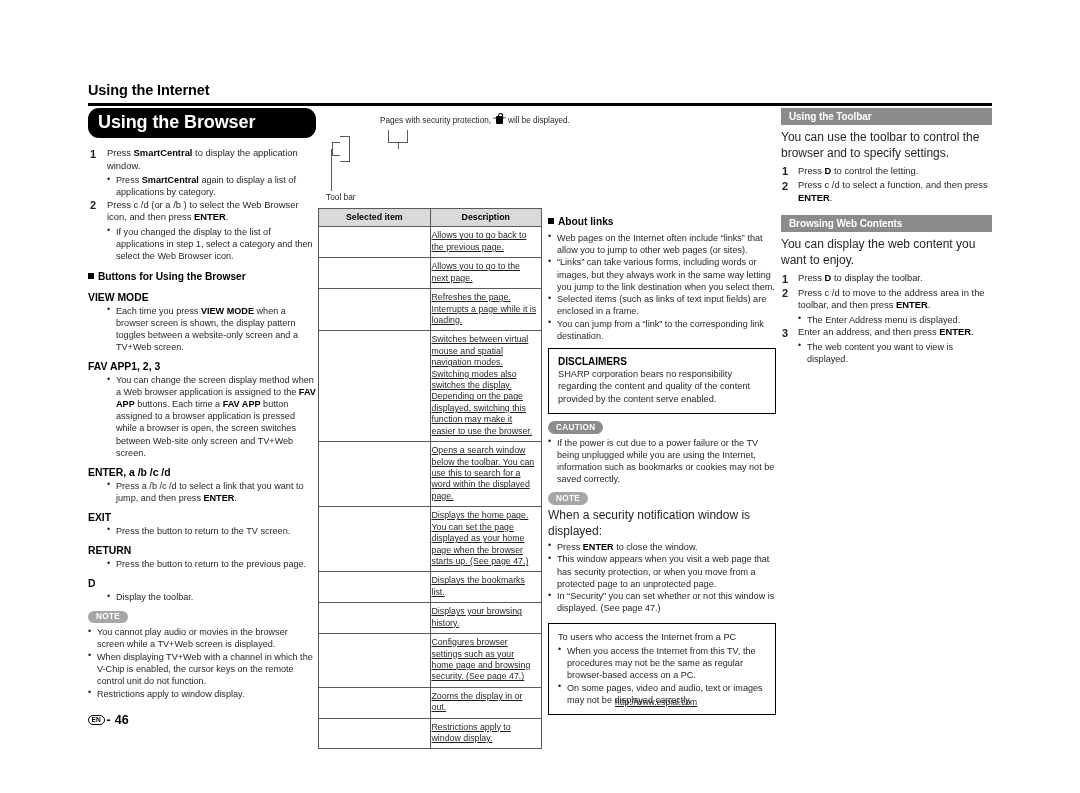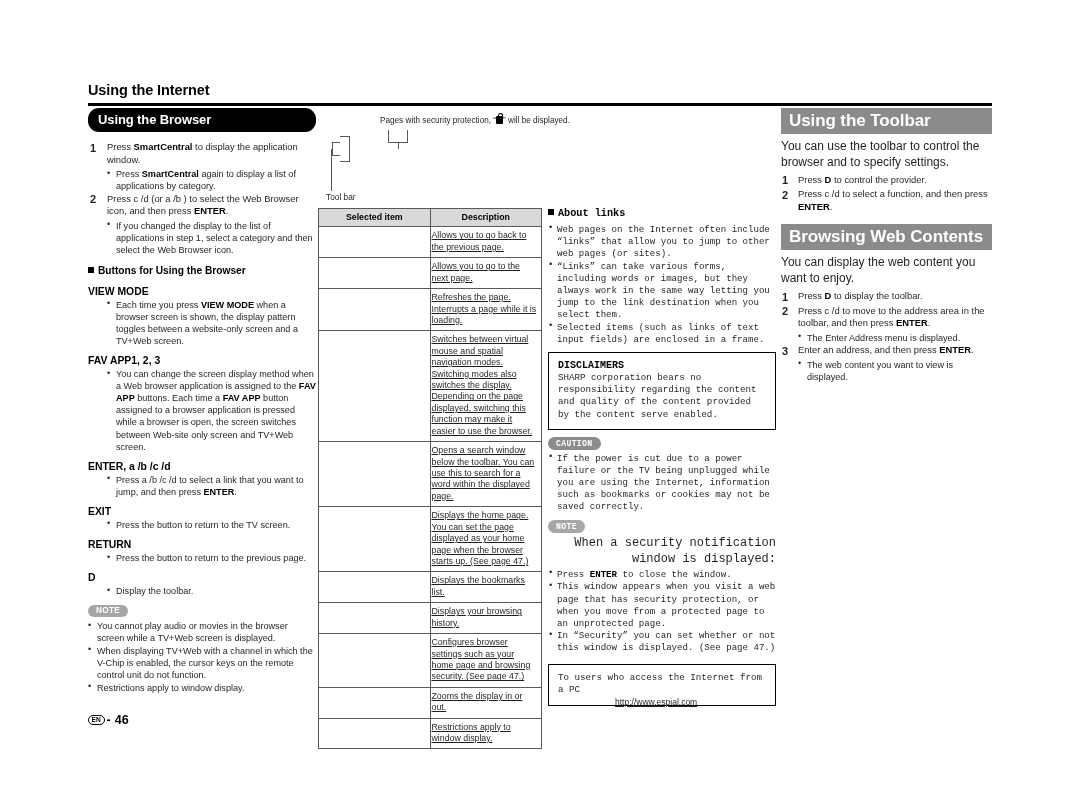--- a/index.html
+++ b/index.html
@@ -25,37 +25,37 @@
   }
   .header-rule {
     position: absolute; left: 88px; top: 103px; width: 904px; height: 3px;
     background: #000;
   }
 
   
   .col { position: absolute; }
   .col-left   { left: 88px;  top: 108px; width: 228px; }
   .col-mid    { left: 318px; top: 108px; width: 224px; }
-  .col-right  { left: 548px; top: 108px; width: 228px; font-family: Liberation Mono, monospace; }
+  .col-right  { left: 548px; top: 116px; width: 228px; }
   .col-far    { left: 781px; top: 108px; width: 211px; }
 
   
   .pill-black {
     display: block; width: 100%;
     background: #000; color: #fff;
     border-radius: 11px;
-    font-size: 13px; font-weight: bold;
+    font-size: 18px; font-weight: bold;
     padding: 4px 0 5px 10px;
     letter-spacing: -0.1px;
     margin: 0 0 9px 0;
   }
   .bar-gray {
     display: block; width: 100%;
     background: #8b8b8b; color: #fff;
-    font-size: 17px; font-weight: bold;
+    font-size: 10px; font-weight: bold;
     padding: 3px 0 3px 8px;
     letter-spacing: -0.1px;
     margin: 0 0 5px 0;
   }
   .sq-heading {
     font-size: 10.2px; font-weight: bold; color: #000;
     margin: 9px 0 3px 0; line-height: 1.25;
   }
   .sq-heading .sq {
     display: inline-block; width: 6px; height: 6px;
@@ -346,50 +346,55 @@
   </div>
 
   <div class="col col-right">
     <div class="sq-heading" style="margin-top:100px;">
       <span class="sq"></span><span>About links</span>
     </div>
     <div id="about-links">
         <div class="bul "><span>Web pages on the Internet often include “links” that allow you to jump to other web pages (or sites).</span></div>
         <div class="bul "><span>“Links” can take various forms, including words or images, but they always work in the same way letting you jump to the link destination when you select them.</span></div>
         <div class="bul "><span>Selected items (such as links of text input fields) are enclosed in a frame.</span></div>
+        <div class="bul "><span>You can jump from a “link” to the corresponding link destination.</span></div>
       </div>
 
     <div class="framed">
       <div class="bx-title">DISCLAIMERS</div>
       <div class="bx-line">SHARP corporation bears no responsibility regarding the content and quality of the content provided by the content serve enabled.</div>
     </div>
 
     <div class="badge badge-caution">CAUTION</div>
     <div id="caution-list">
         <div class="bul "><span>If the power is cut due to a power failure or the TV being unplugged while you are using the Internet, information such as bookmarks or cookies may not be saved correctly.</span></div>
       </div>
 
     <div class="badge">NOTE</div>
-    <div class="plain" style="margin-bottom:1px;text-align:right;">When a security notification window is displayed:</div>
+    <div class="plain" style="margin-bottom:1px;">When a security notification window is displayed:</div>
     <div id="right-notes">
         <div class="bul "><span>Press </span><b>ENTER</b><span> to close the window.</span></div>
         <div class="bul "><span>This window appears when you visit a web page that has security protection, or when you move from a protected page to an unprotected page.</span></div>
         <div class="bul "><span>In “Security” you can set whether or not this window is displayed. (See page 47.)</span></div>
       </div>
 
     <div class="framed" style="margin-top:9px;">
       <div class="bx-line" style="margin-bottom:1px;">To users who access the Internet from a PC</div>
+      <div id="pc-bullets">
+          <div class="bul "><span>When you access the Internet from this TV, the procedures may not be the same as regular browser-based access on a PC.</span></div>
+          <div class="bul "><span>On some pages, video and audio, text or images may not be displayed correctly.</span></div>
+        </div>
     </div>
   </div>
 
   <div class="col col-far">
     <div class="bar-gray">Using the Toolbar</div>
     <div class="plain">You can use the toolbar to control the browser and to specify settings.</div>
     <div id="far-steps-1">
-        <div class="step step-far"><span class="num">1</span><span>Press </span><b>D</b><span> to control the provider.</span></div>
+        <div class="step step-far"><span class="num">1</span><span>Press </span><b>D</b><span> to control the letting.</span></div>
         <div class="step step-far"><span class="num">2</span><span>Press c /d  to select a function, and then press </span><b>ENTER</b><span>.</span></div>
       </div>
 
     <div class="bar-gray" style="margin-top:11px;">Browsing Web Contents</div>
     <div class="plain">You can display the web content you want to enjoy.</div>
     <div id="far-steps-2">
         <div class="step step-far"><span class="num">1</span><span>Press </span><b>D</b><span> to display the toolbar.</span></div>
         <div class="step step-far"><span class="num">2</span><span>Press c /d  to move to the address area in the toolbar, and then press </span><b>ENTER</b><span>.</span></div>
         <div class="bul bul-in2"><span>The Enter Address menu is displayed.</span></div>
         <div class="step step-far"><span class="num">3</span><span>Enter an address, and then press </span><b>ENTER</b><span>.</span></div>

